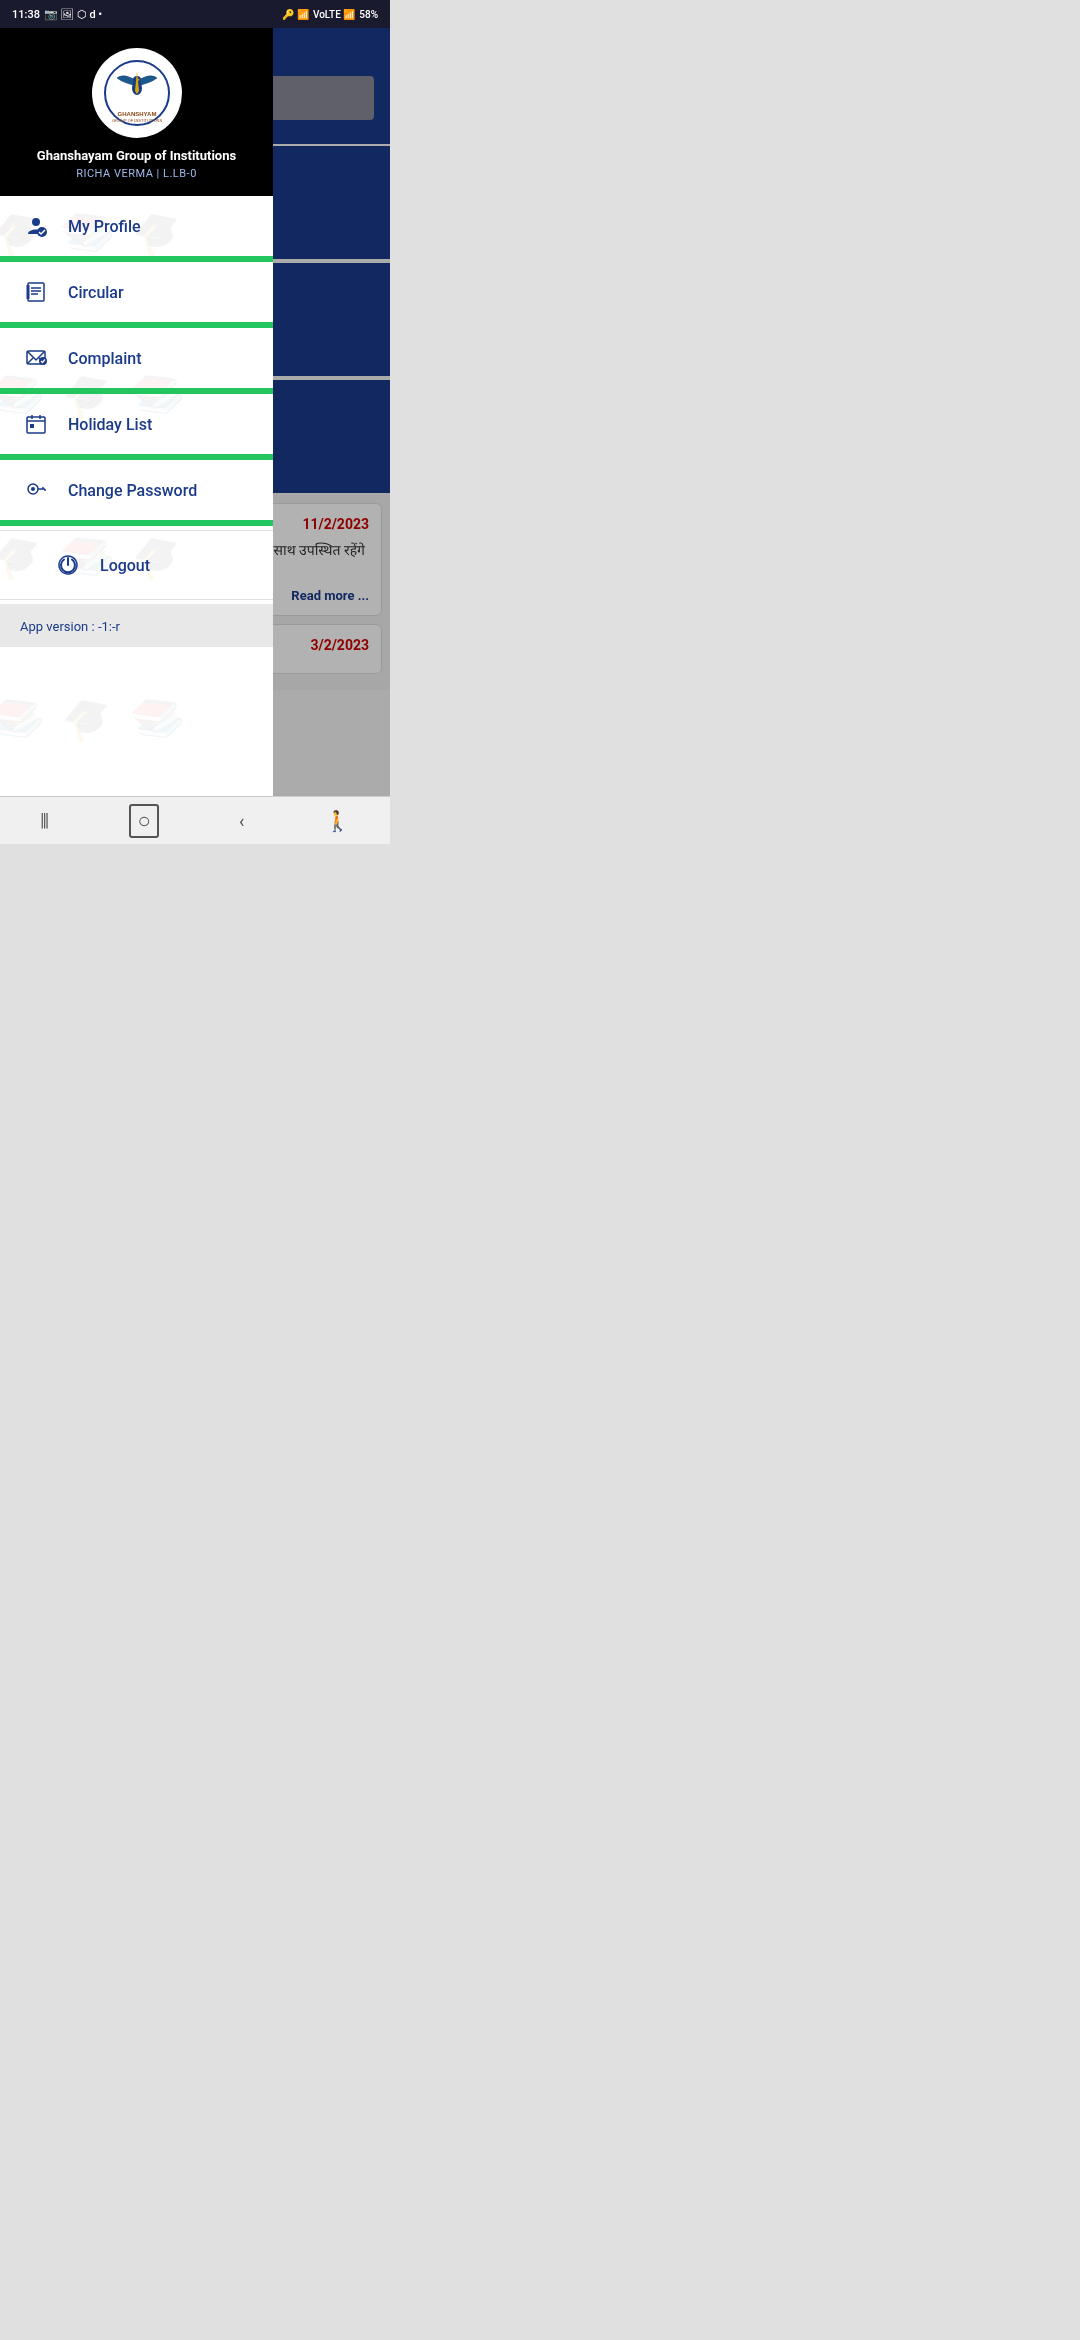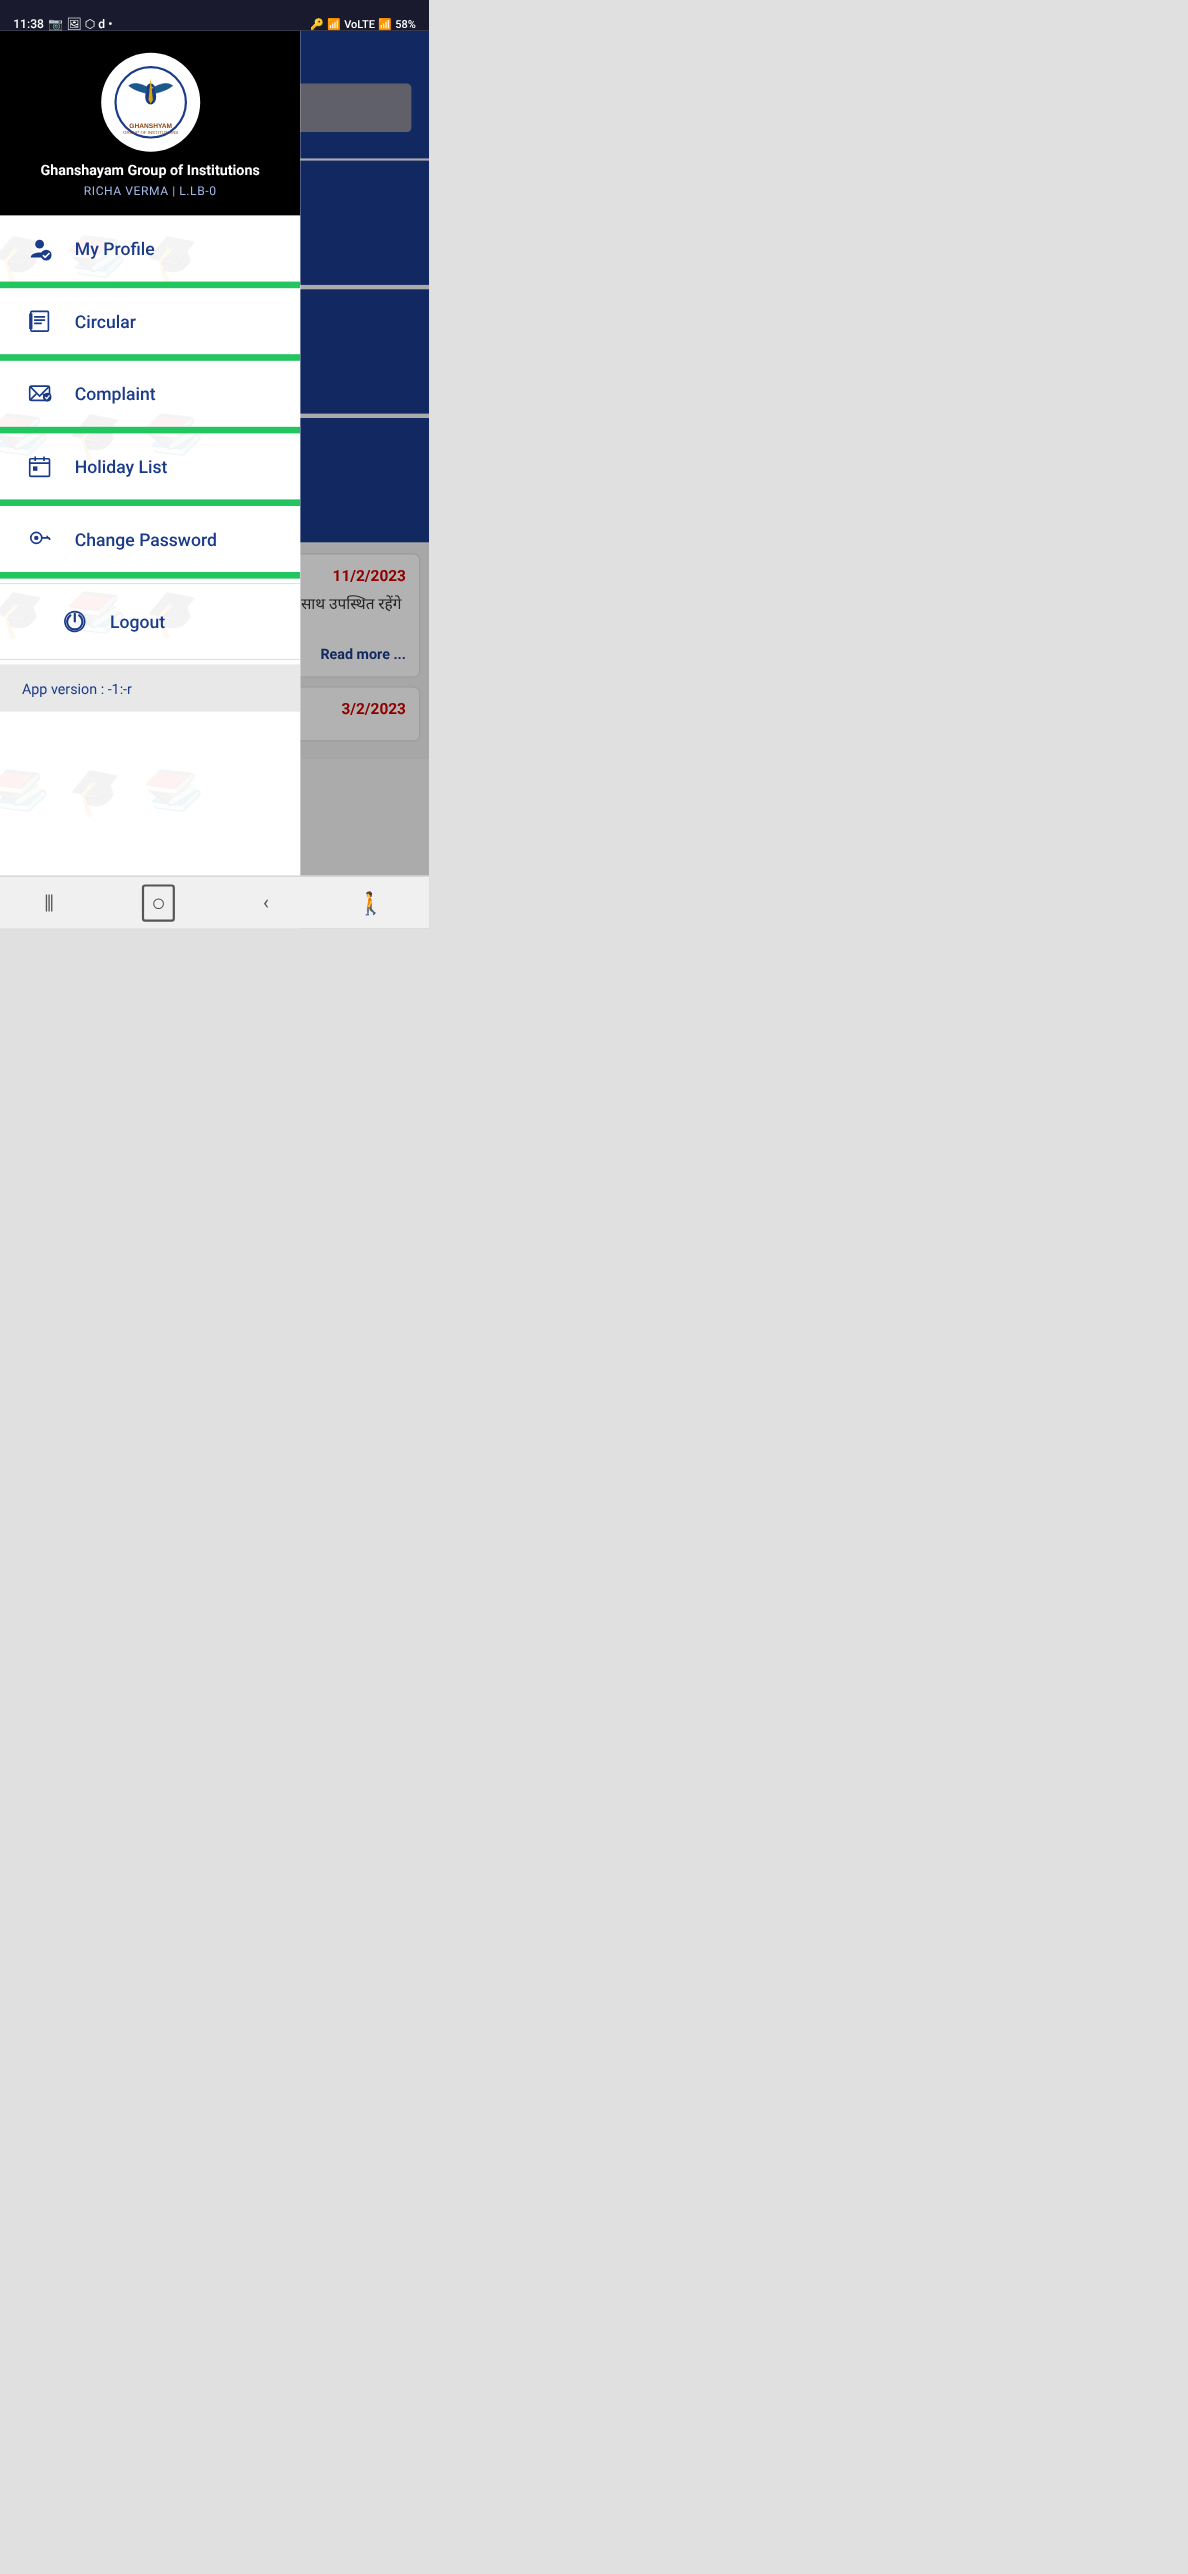--- a/index.html
+++ b/index.html
@@ -13,21 +13,21 @@
       background: #e0e0e0;
       position: relative;
     }
 
     
     .status-bar {
       width: 100%;
       height: 28px;
       background: #1a1a2e;
       display: flex;
-      align-items: flex-end;
+      align-items: center;
       justify-content: space-between;
       padding: 0 12px;
       color: white;
       font-size: 11px;
       font-weight: 500;
       position: relative;
       z-index: 100;
       gap: 44px;
     }
 

